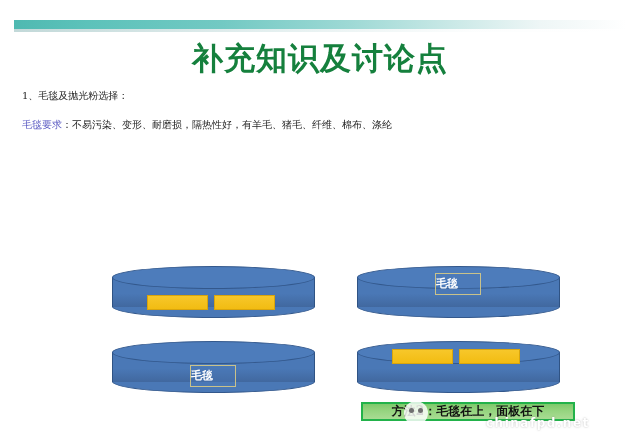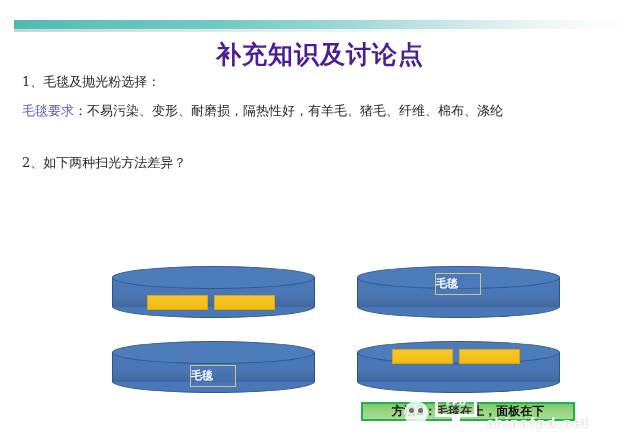--- a/index.html
+++ b/index.html
@@ -47,43 +47,43 @@
         rgba(255,255,255,0) 100%);
   }
 
   
   .title {
     position: absolute;
     left: 0;
     top: 38px;
     width: 640px;
     text-align: center;
-    font-size: 25px;
-    font-weight: bold;
-    color: #4c1d95;
+    font-size: 31px;
+    font-weight: bold;
+    color: #15803d;
     letter-spacing: 1px;
     font-family: "DejaVu Serif", "Liberation Serif", serif;
   }
 
   
   .body-text {
     position: absolute;
     left: 22px;
-    top: 72px;
+    top: 86px;
     width: 600px;
     color: #262626;
-    font-size: 13px;
+    font-size: 10px;
     line-height: 20px;
     font-family: "DejaVu Serif", "Liberation Serif", serif;
   }
   .para {
     margin: 0 0 9px 0;
   }
   .para.tight {
-    margin-bottom: 16px;
+    margin-bottom: 0;
   }
   .lbl-purple {
     color: #5b5bc3;
   }
   .spacer-sm { height: 8px; }
 
   
   .diagram {
     position: absolute;
     left: 0;
@@ -310,21 +310,20 @@
     <p class="para tight">
       <span class="lbl-purple">毛毯要求</span><span>：不易污染、变形、耐磨损，隔热性好，有羊毛、猪毛、纤维、棉布、涤纶</span>
     </p>
 
 
     <div class="spacer-sm"></div>
 
 
     <div class="spacer-sm"></div>
 
-    <p class="para">2、如下两种扫光方法差异？</p>
   </div>
 
   <div class="diagram">
 
     <div class="col col-left">
 
       <div class="cyl" style="top:0px;">
         <div class="bot-ell"></div>
         <div class="bot-cover"></div>
         <div class="body"></div>
@@ -361,22 +360,16 @@
         <div class="strip strip-a strip-row-high"></div>
         <div class="strip strip-b strip-row-high"></div>
       </div>
 
       <div class="caption" style="top:136px;">方法2：毛毯在上，面板在下</div>
     </div>
   </div>
 
   <div class="wm">
     <div class="wm-avatar"></div>
-    <div class="wm-logo">
-      <div class="screen"></div>
-      <div class="screen-txt">FPD</div>
-      <div class="stand"></div>
-      <div class="base"></div>
-    </div>
     <div class="wm-en">chinafpd.net</div>
   </div>
 
 </div>
 
 </body></html>

